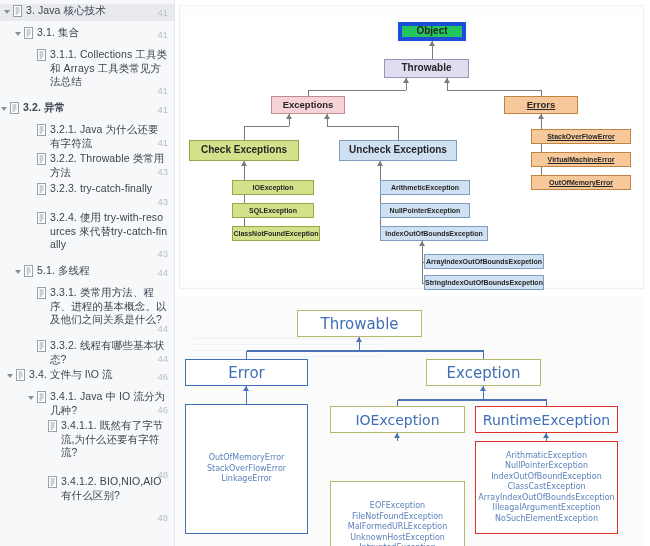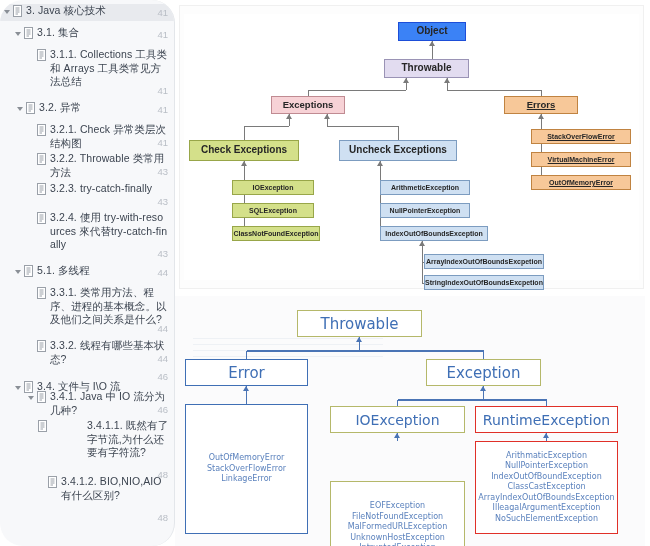--- a/index.html
+++ b/index.html
@@ -26,21 +26,20 @@
 
   
   #sidebar {
     width: 175px;
     height: 546px;
     background: #f7f8fa;
     border-right: 1px solid #e3e6ea;
     position: relative;
     overflow: hidden;
     box-sizing: border-box;
-    border-radius: 23px;
   }
   .toc-item {
     position: absolute;
     left: 0;
     width: 175px;
     box-sizing: border-box;
     display: flex;
     align-items: flex-start;
     padding-right: 4px;
   }
@@ -129,21 +128,21 @@
     display: flex;
     align-items: center;
     justify-content: center;
     font-weight: bold;
     color: #262626;
     text-align: center;
     line-height: 1.05;
     white-space: nowrap;
   }
   
-  .n-yellow { background: #3b82f6; border: 1px solid #1d4ed8; }
+  .n-yellow { background: #22c55e; border: 4px solid #1d4ed8; }
   .n-purple { background: #e2dcf0; border: 1px solid #9a93b5; }
   .n-pink   { background: #f7d2d6; border: 1px solid #c08b92; }
   .n-orange { background: #f7c899; border: 1px solid #c08341; text-decoration: underline; }
   .n-green  { background: #d4e08a; border: 1px solid #98a649; }
   .n-blue   { background: #cfe0f2; border: 1px solid #7c9cc0; }
 
   .edge {
     position: absolute;
     background: #7a7a7a;
   }
@@ -257,21 +256,21 @@
               <line x1="3.5" y1="3" x2="7.5" y2="3" stroke="#9aa0a8"></line>
               <line x1="3.5" y1="5" x2="7.5" y2="5" stroke="#9aa0a8"></line>
               <line x1="3.5" y1="7" x2="7.5" y2="7" stroke="#9aa0a8"></line>
               <line x1="3.5" y1="9" x2="6" y2="9" stroke="#9aa0a8"></line>
             </svg>
           </span>
         </div>
         <span class="toc-label">3.1.1. Collections 工具类和 Arrays 工具类常见方法总结</span>
       </div>
       <div class="toc-page" style="top: 84px;">41</div>
-      <div class="toc-item" style="top: 101px; padding-left: 16px;">
+      <div class="toc-item" style="top: 101px; padding-left: 0; font-weight: bold;">
         <div class="toc-gutter">
           <span class="caret has"></span>
           <span class="doc-icon">
             <svg width="11" height="12" viewBox="0 0 11 12">
               <rect x="1.5" y="0.5" width="8" height="11" fill="#fff" stroke="#9aa0a8"></rect>
               <line x1="3.5" y1="3" x2="7.5" y2="3" stroke="#9aa0a8"></line>
               <line x1="3.5" y1="5" x2="7.5" y2="5" stroke="#9aa0a8"></line>
               <line x1="3.5" y1="7" x2="7.5" y2="7" stroke="#9aa0a8"></line>
               <line x1="3.5" y1="9" x2="6" y2="9" stroke="#9aa0a8"></line>
             </svg>
@@ -286,21 +285,21 @@
           <span class="doc-icon">
             <svg width="11" height="12" viewBox="0 0 11 12">
               <rect x="1.5" y="0.5" width="8" height="11" fill="#fff" stroke="#9aa0a8"></rect>
               <line x1="3.5" y1="3" x2="7.5" y2="3" stroke="#9aa0a8"></line>
               <line x1="3.5" y1="5" x2="7.5" y2="5" stroke="#9aa0a8"></line>
               <line x1="3.5" y1="7" x2="7.5" y2="7" stroke="#9aa0a8"></line>
               <line x1="3.5" y1="9" x2="6" y2="9" stroke="#9aa0a8"></line>
             </svg>
           </span>
         </div>
-        <span class="toc-label">3.2.1. Check 异常类层次结构图</span>
+        <span class="toc-label">3.2.1. Java 为什么还要有字符流</span>
       </div>
       <div class="toc-page" style="top: 136px;">41</div>
       <div class="toc-item" style="top: 152px; padding-left: 27px;">
         <div class="toc-gutter">
           <span class="caret"></span>
           <span class="doc-icon">
             <svg width="11" height="12" viewBox="0 0 11 12">
               <rect x="1.5" y="0.5" width="8" height="11" fill="#fff" stroke="#9aa0a8"></rect>
               <line x1="3.5" y1="3" x2="7.5" y2="3" stroke="#9aa0a8"></line>
               <line x1="3.5" y1="5" x2="7.5" y2="5" stroke="#9aa0a8"></line>
@@ -385,21 +384,21 @@
               <line x1="3.5" y1="3" x2="7.5" y2="3" stroke="#9aa0a8"></line>
               <line x1="3.5" y1="5" x2="7.5" y2="5" stroke="#9aa0a8"></line>
               <line x1="3.5" y1="7" x2="7.5" y2="7" stroke="#9aa0a8"></line>
               <line x1="3.5" y1="9" x2="6" y2="9" stroke="#9aa0a8"></line>
             </svg>
           </span>
         </div>
         <span class="toc-label">3.3.2. 线程有哪些基本状态?</span>
       </div>
       <div class="toc-page" style="top: 352px;">44</div>
-      <div class="toc-item" style="top: 380px; padding-left: 14px;">
+      <div class="toc-item" style="top: 368px; padding-left: 6px;">
         <div class="toc-gutter">
           <span class="caret has"></span>
           <span class="doc-icon">
             <svg width="11" height="12" viewBox="0 0 11 12">
               <rect x="1.5" y="0.5" width="8" height="11" fill="#fff" stroke="#9aa0a8"></rect>
               <line x1="3.5" y1="3" x2="7.5" y2="3" stroke="#9aa0a8"></line>
               <line x1="3.5" y1="5" x2="7.5" y2="5" stroke="#9aa0a8"></line>
               <line x1="3.5" y1="7" x2="7.5" y2="7" stroke="#9aa0a8"></line>
               <line x1="3.5" y1="9" x2="6" y2="9" stroke="#9aa0a8"></line>
             </svg>
@@ -417,21 +416,21 @@
               <line x1="3.5" y1="3" x2="7.5" y2="3" stroke="#9aa0a8"></line>
               <line x1="3.5" y1="5" x2="7.5" y2="5" stroke="#9aa0a8"></line>
               <line x1="3.5" y1="7" x2="7.5" y2="7" stroke="#9aa0a8"></line>
               <line x1="3.5" y1="9" x2="6" y2="9" stroke="#9aa0a8"></line>
             </svg>
           </span>
         </div>
         <span class="toc-label">3.4.1. Java 中 IO 流分为几种?</span>
       </div>
       <div class="toc-page" style="top: 403px;">46</div>
-      <div class="toc-item" style="top: 419px; padding-left: 28px; gap: 36px;">
+      <div class="toc-item" style="top: 419px; padding-left: 38px;">
         <div class="toc-gutter">
           <span class="caret"></span>
           <span class="doc-icon">
             <svg width="11" height="12" viewBox="0 0 11 12">
               <rect x="1.5" y="0.5" width="8" height="11" fill="#fff" stroke="#9aa0a8"></rect>
               <line x1="3.5" y1="3" x2="7.5" y2="3" stroke="#9aa0a8"></line>
               <line x1="3.5" y1="5" x2="7.5" y2="5" stroke="#9aa0a8"></line>
               <line x1="3.5" y1="7" x2="7.5" y2="7" stroke="#9aa0a8"></line>
               <line x1="3.5" y1="9" x2="6" y2="9" stroke="#9aa0a8"></line>
             </svg>

